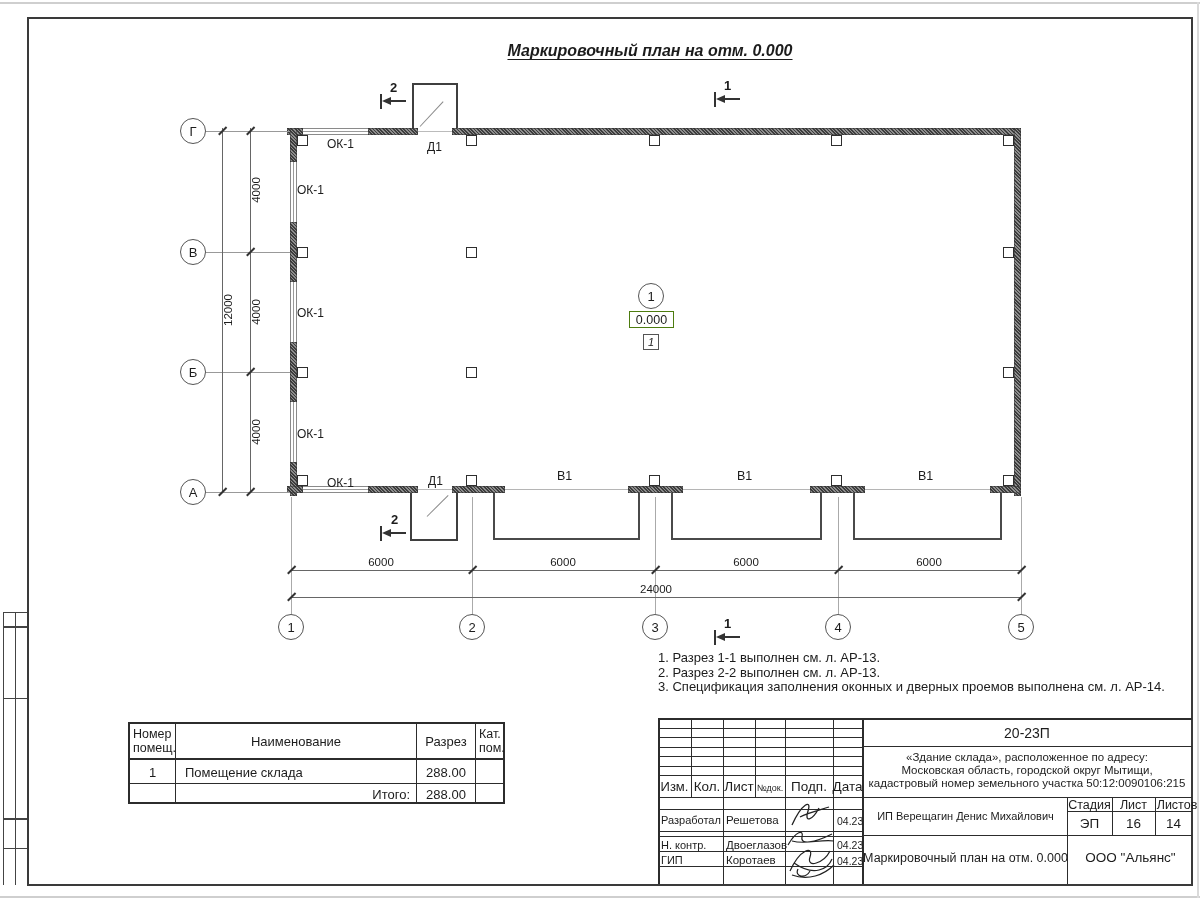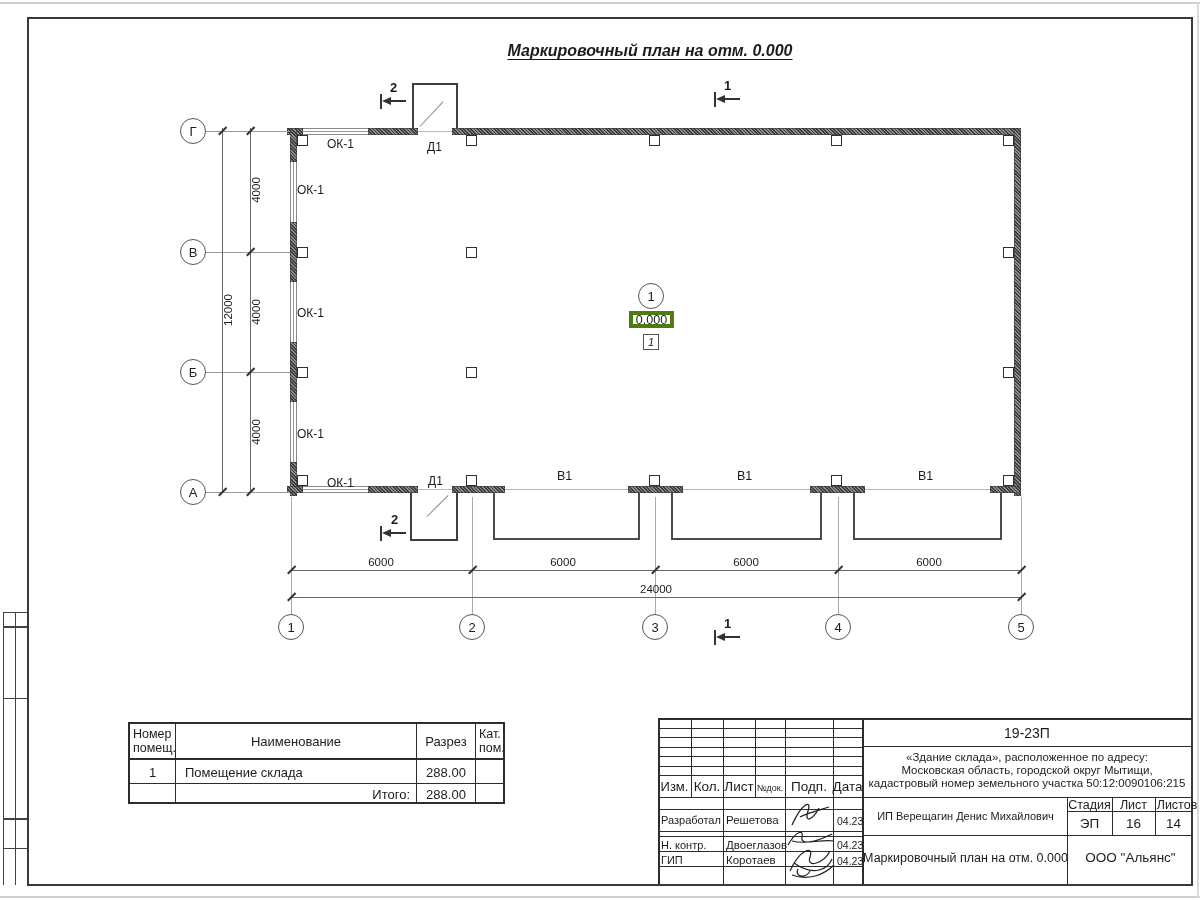--- a/index.html
+++ b/index.html
@@ -109,21 +109,21 @@
     <div class="lbl" style="left:327px;top:476px">ОК-1</div>
     <div class="lbl" style="left:427px;top:140px">Д1</div>
     <div class="lbl" style="left:428px;top:474px">Д1</div>
     <div class="lbl" style="left:557px;top:469px;font-size:12.5px">В1</div>
     <div class="lbl" style="left:737px;top:469px;font-size:12.5px">В1</div>
     <div class="lbl" style="left:918px;top:469px;font-size:12.5px">В1</div>
 
     <div class="gc" style="left:638px;top:283px">
         <span>1</span>
       </div>
-    <div class="lbl ctr" style="left:629px;top:311px;width:45px;height:17px;border:4px solid #4d7c0f;font-size:12.5px;box-sizing:border-box">
+    <div class="lbl ctr" style="left:629px;top:311px;width:45px;height:17px;border:1px solid #4d7c0f;font-size:12.5px;box-sizing:border-box">
         <span>0.000</span>
       </div>
     <div class="lbl ctr it" style="left:643px;top:334px;width:16px;height:16px;border:1.2px solid #555;font-size:11px;box-sizing:border-box">
         <span>1</span>
       </div>
 
     <div class="lbl" style="left:390px;top:80px;font-size:13px;font-weight:bold">2</div>
     <div class="ln" style="left:380px;top:94px;width:1.5px;height:15px;background:#333"></div>
     <div class="arrowl" style="left:382px;top:97px"></div>
     <div class="ln" style="left:391px;top:100px;width:15px;height:1.5px;background:#333"></div>
@@ -205,20 +205,23 @@
       </div>
     <div class="gc" style="left:825px;top:614px">
         <span>4</span>
       </div>
     <div class="gc" style="left:1008px;top:614px">
         <span>5</span>
       </div>
   </div>
 
   <div style="position:absolute;left:658px;top:651px;width:530px;font-size:13px;line-height:14.6px">
+    <div>1. Разрез 1-1 выполнен см. л. АР-13.</div>
+    <div>2. Разрез 2-2 выполнен см. л. АР-13.</div>
+    <div>3. Спецификация заполнения оконных и дверных проемов выполнена см. л. АР-14.</div>
   </div>
 
 
   <div style="position:absolute;left:128px;top:722px;width:377px;height:82px;box-sizing:border-box;border:2px solid #2c2c2c">
     <div class="ln" style="left:45px;top:0;width:1.2px;height:78px;background:#2c2c2c"></div>
     <div class="ln" style="left:286px;top:0;width:1.2px;height:78px;background:#2c2c2c"></div>
     <div class="ln" style="left:345px;top:0;width:1.2px;height:78px;background:#2c2c2c"></div>
     <div class="ln" style="left:0;top:34px;width:373px;height:2px;background:#2c2c2c"></div>
     <div class="ln" style="left:0;top:59px;width:373px;height:1.2px;background:#2c2c2c"></div>
     <div class="lbl prelines" style="left:3px;top:3px;font-size:12.5px;line-height:14px;white-space:pre-line">Номер
@@ -286,21 +289,21 @@
     <svg style="position:absolute;left:788px;top:799px" width="44" height="30" viewBox="0 0 44 30">
       <path d="M4 26 C14 4 24 0 20 12 C16 24 24 22 31 9 M12 18 C20 14 32 11 41 8" stroke="#222" fill="none" stroke-width="1.3"></path>
     </svg>
     <svg style="position:absolute;left:786px;top:829px" width="50" height="20" viewBox="0 0 50 20">
       <path d="M2 16 C10 2 18 0 16 8 C14 16 28 14 46 5 M6 12 C20 16 34 10 48 12" stroke="#222" fill="none" stroke-width="1.2"></path>
     </svg>
     <svg style="position:absolute;left:784px;top:843px" width="52" height="36" viewBox="0 0 52 36">
       <path d="M6 28 C16 6 30 2 26 14 C22 26 40 20 46 8 M10 20 C30 34 44 26 48 16 M8 32 C24 38 40 32 50 22 M14 26 C10 34 22 36 26 28" stroke="#222" fill="none" stroke-width="1.2"></path>
     </svg>
 
-    <div class="lbl ctr" style="left:864px;top:725px;width:326px;height:16px;font-size:14px">19-23П</div>
+    <div class="lbl ctr" style="left:864px;top:725px;width:326px;height:16px;font-size:14px">20-23П</div>
     <div class="lbl ctr" style="left:866px;top:751px;width:322px;height:12px;font-size:11.5px">«Здание склада», расположенное по адресу:</div>
     <div class="lbl ctr" style="left:866px;top:764px;width:322px;height:12px;font-size:11.5px">Московская область, городской округ Мытищи,</div>
     <div class="lbl ctr" style="left:866px;top:777px;width:322px;height:12px;font-size:11.5px">кадастровый номер земельного участка 50:12:0090106:215</div>
     <div class="lbl ctr" style="left:864px;top:808px;width:203px;height:16px;font-size:11px">ИП Верещагин Денис Михайлович</div>
     <div class="lbl ctr" style="left:1067px;top:799px;width:45px;height:12px;font-size:12.5px">Стадия</div>
     <div class="lbl ctr" style="left:1112px;top:799px;width:43px;height:12px;font-size:12.5px">Лист</div>
     <div class="lbl ctr" style="left:1153px;top:799px;width:48px;height:12px;font-size:12.5px">Листов</div>
     <div class="lbl ctr" style="left:1067px;top:816px;width:45px;height:14px;font-size:13.5px">ЭП</div>
     <div class="lbl ctr" style="left:1112px;top:816px;width:43px;height:14px;font-size:13.5px">16</div>
     <div class="lbl ctr" style="left:1155px;top:816px;width:37px;height:14px;font-size:13.5px">14</div>

